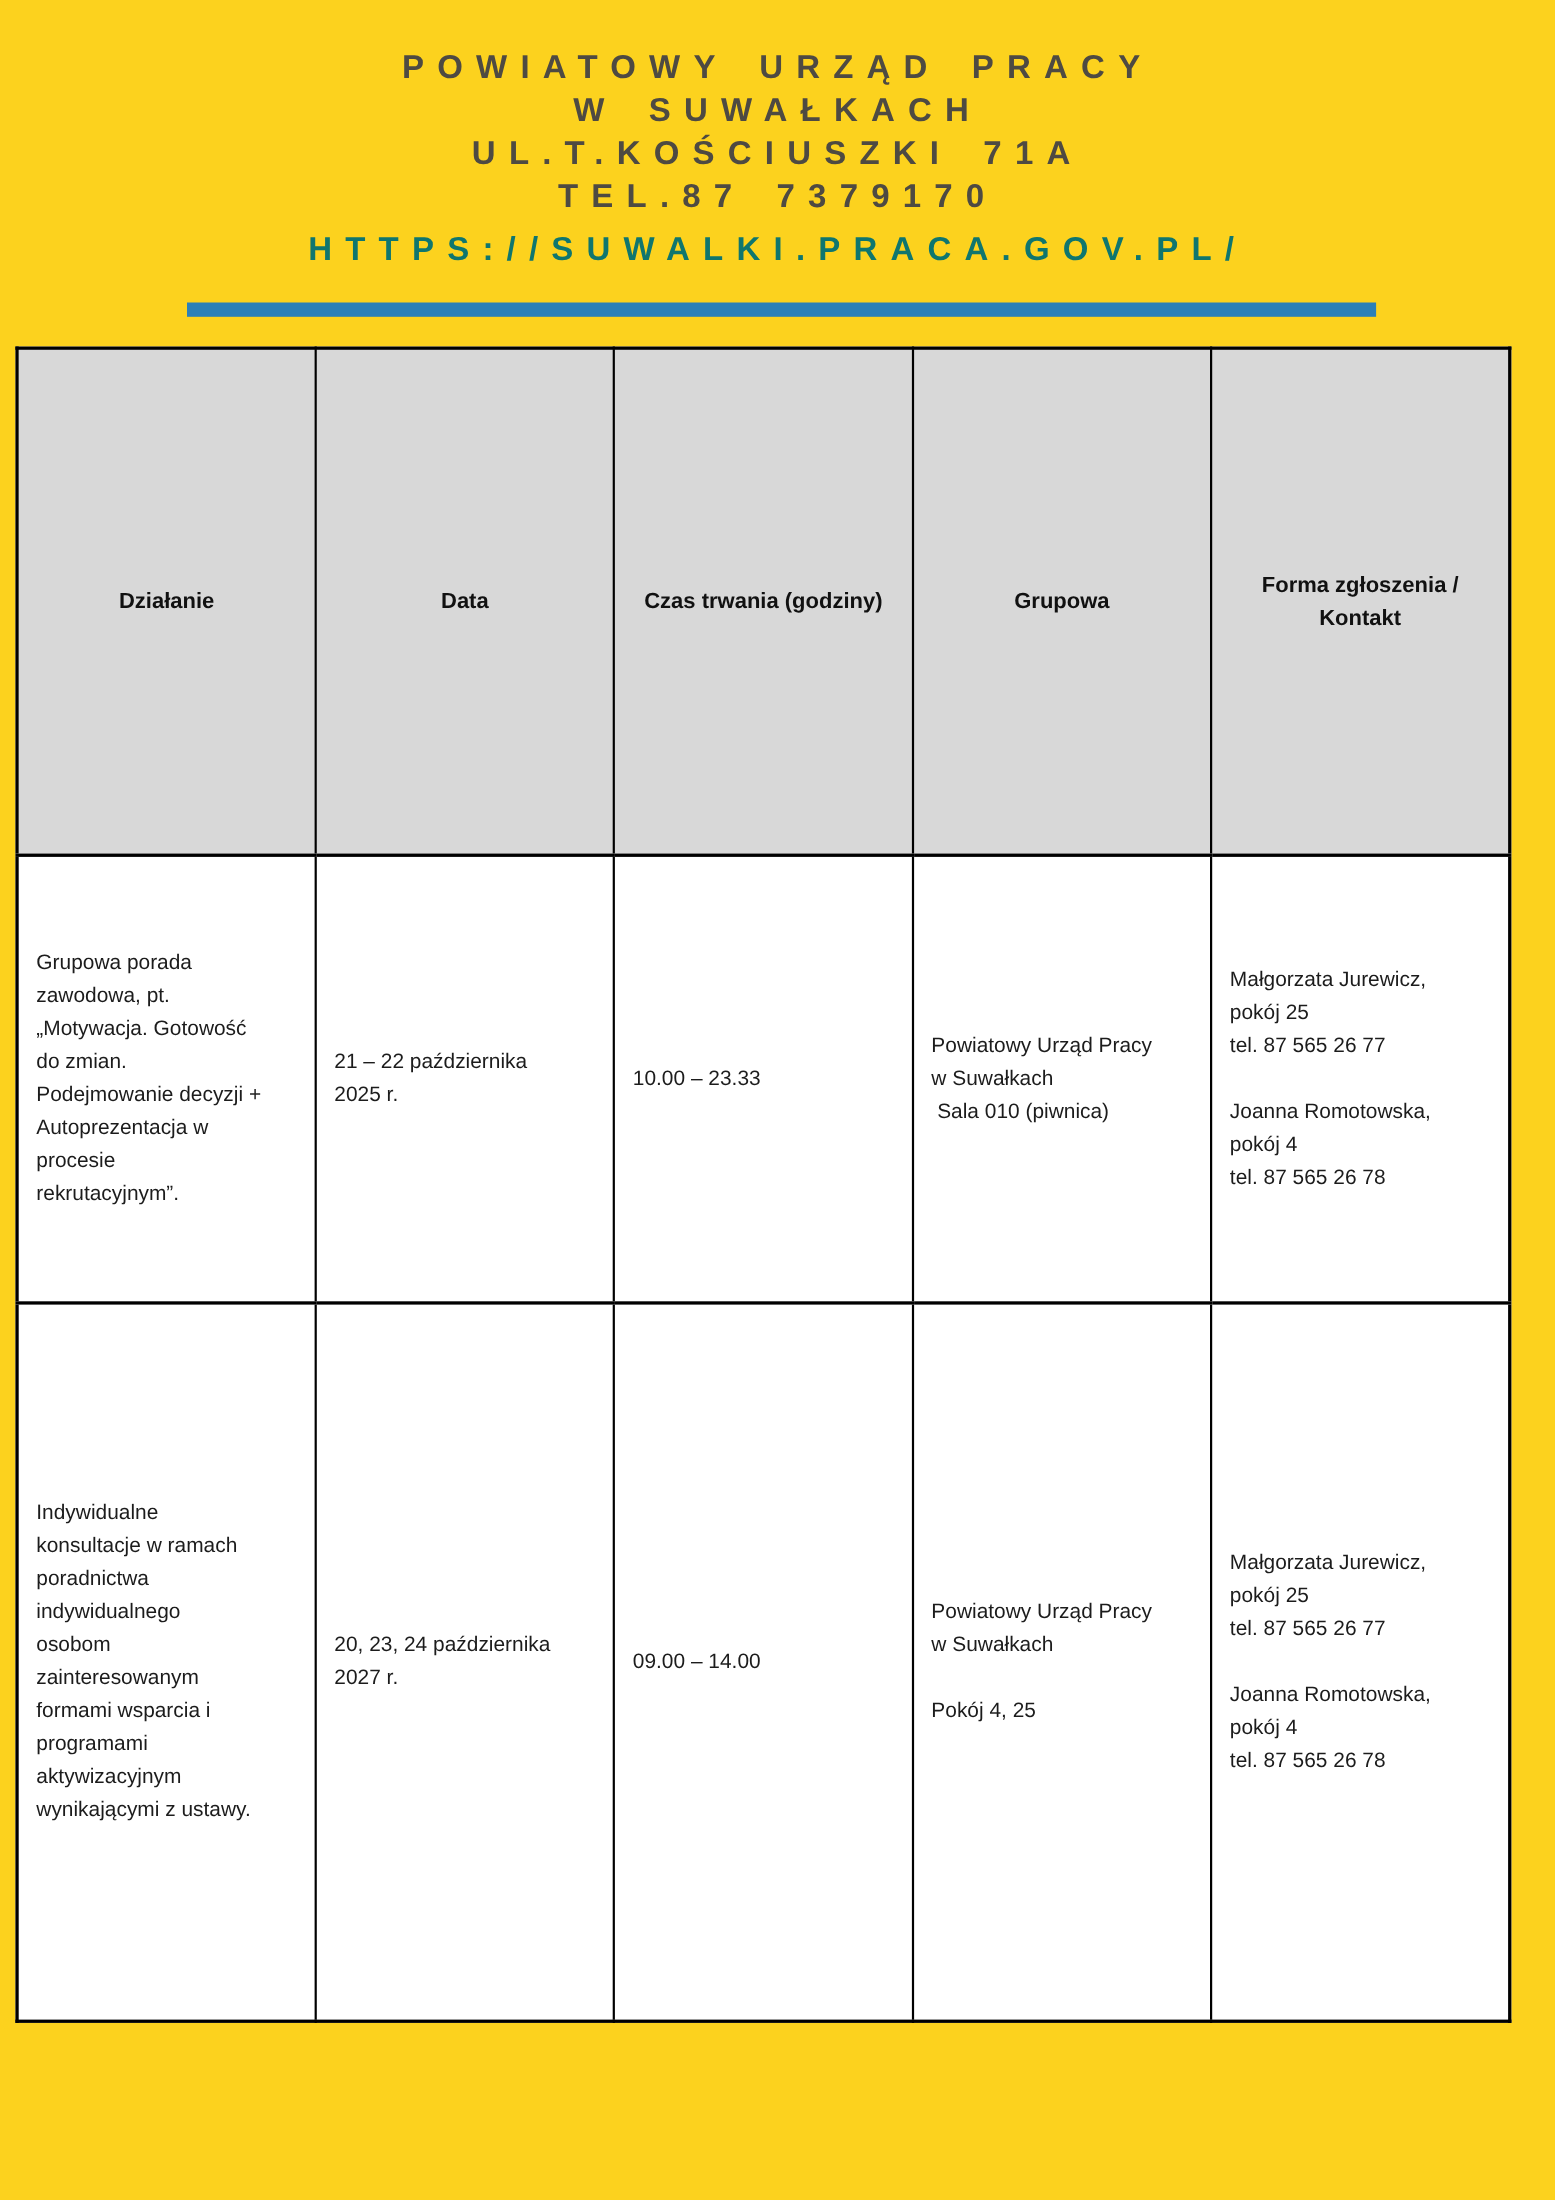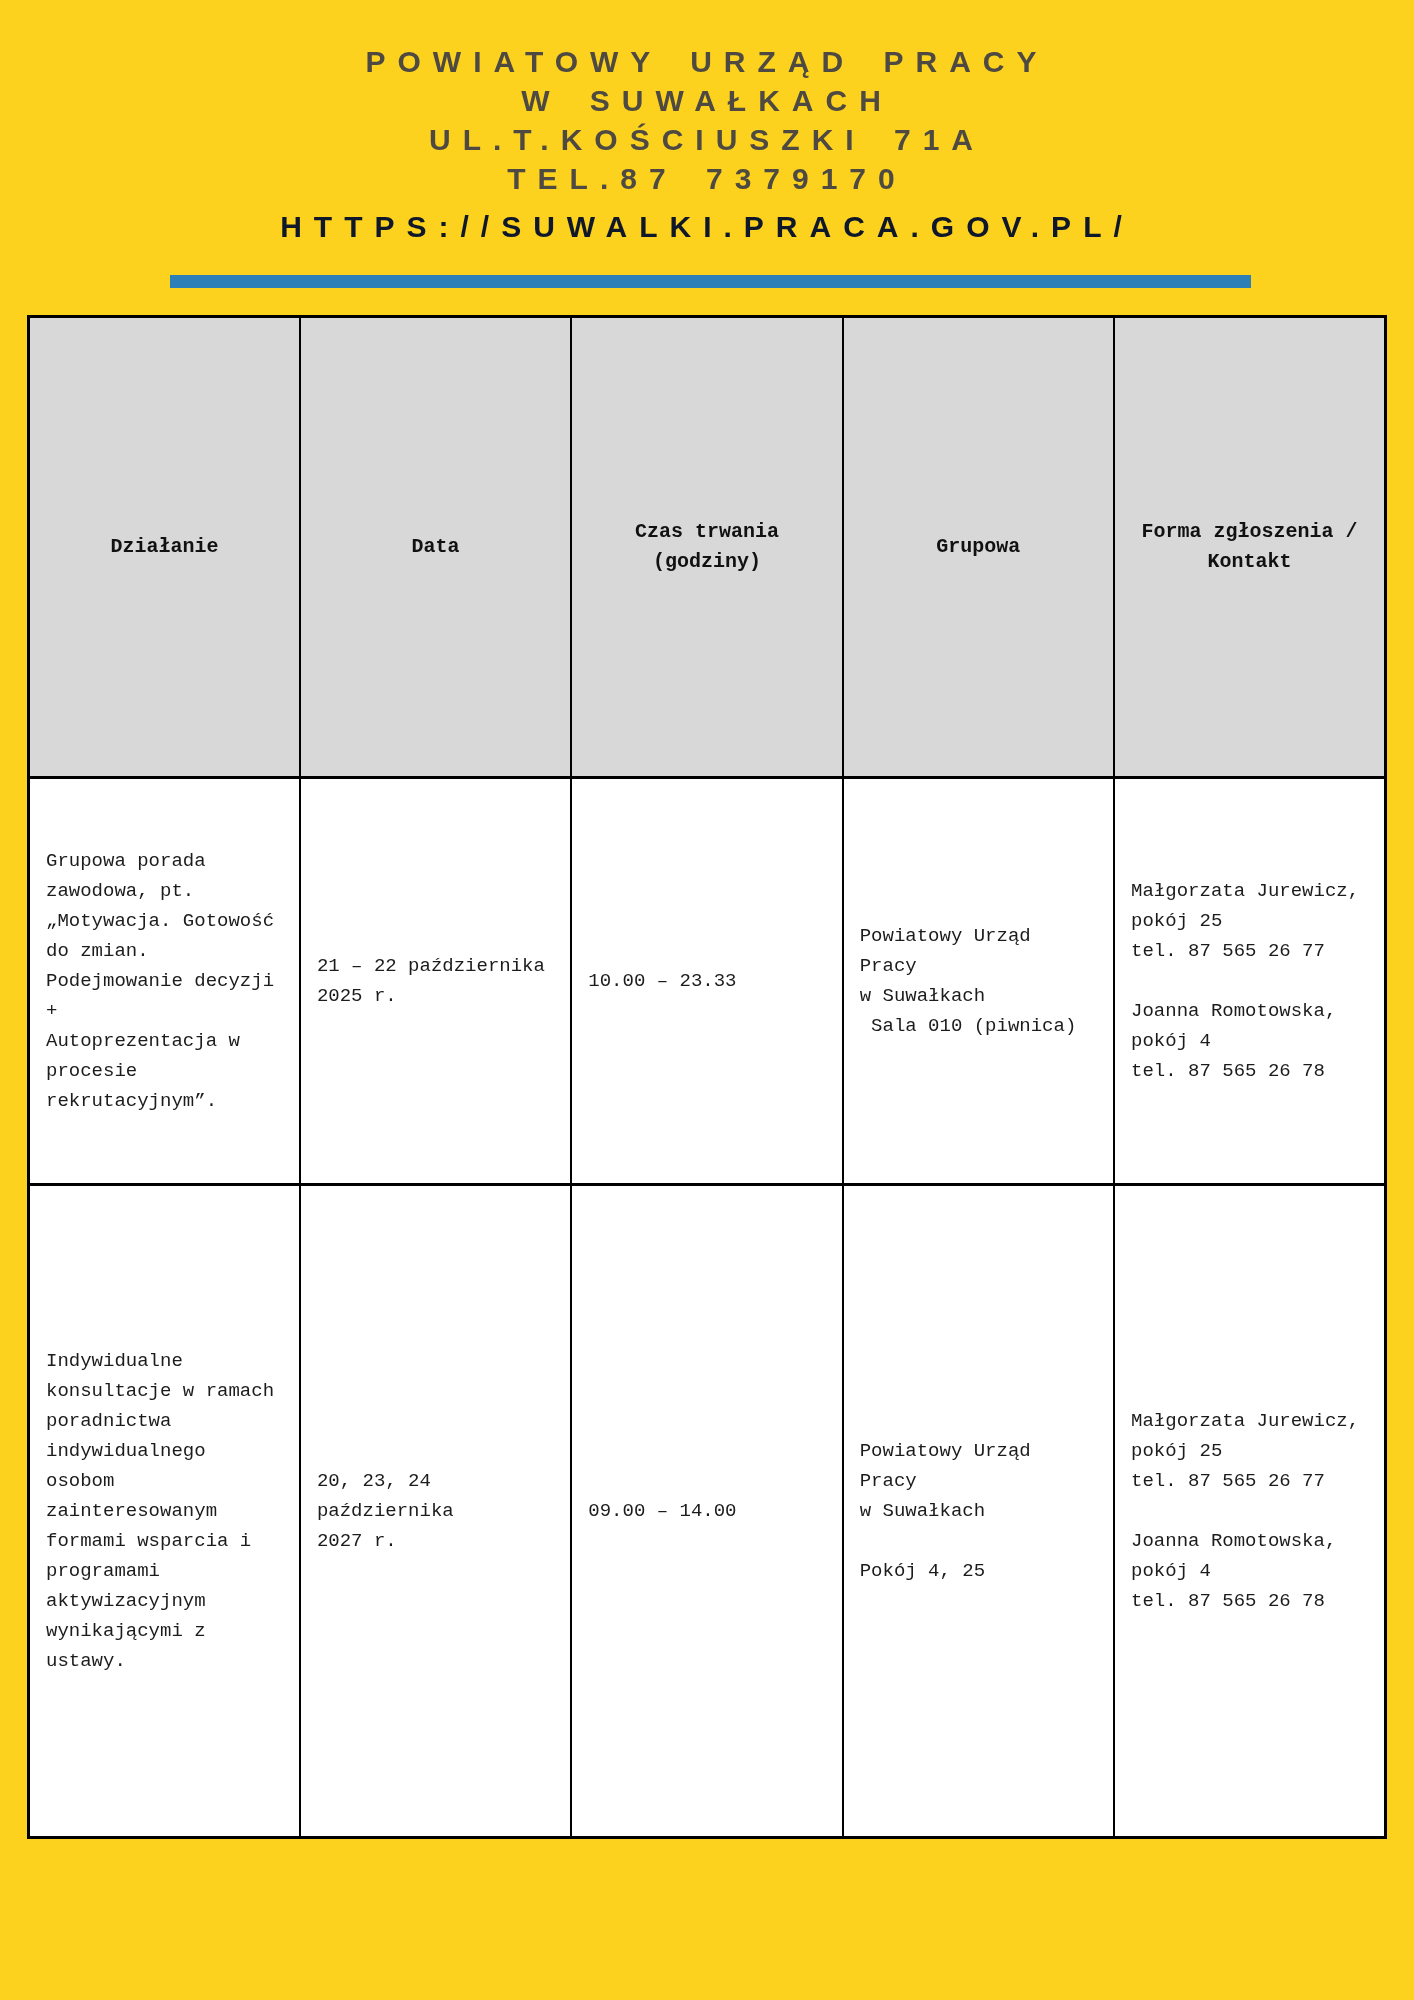--- a/index.html
+++ b/index.html
@@ -31,43 +31,42 @@
     letter-spacing: 12px;
     word-spacing: 8px;
     white-space: nowrap;
   }
   .website-line {
     position: absolute;
     top: 207px;
     left: 0;
     width: 1414px;
     text-align: center;
-    color: #0f172a;
+    color: #0f766e;
     font-size: 30px;
     font-weight: bold;
     line-height: 39px;
     letter-spacing: 12px;
     white-space: nowrap;
   }
   .divider-bar {
     position: absolute;
     top: 275px;
     left: 170px;
     width: 1081px;
     height: 13px;
     background: #2C80B7;
   }
 
   
   .table-wrap {
     position: absolute;
     top: 315px;
-    left: 27px;
+    left: 14px;
     width: 1360px;
-    font-family: Liberation Mono, monospace;
   }
   table.schedule {
     width: 100%;
     border-collapse: collapse;
     table-layout: fixed;
     background: #FFFFFF;
     border: 3px solid #000000;
   }
   table.schedule col { width: 20%; }
   table.schedule th,

